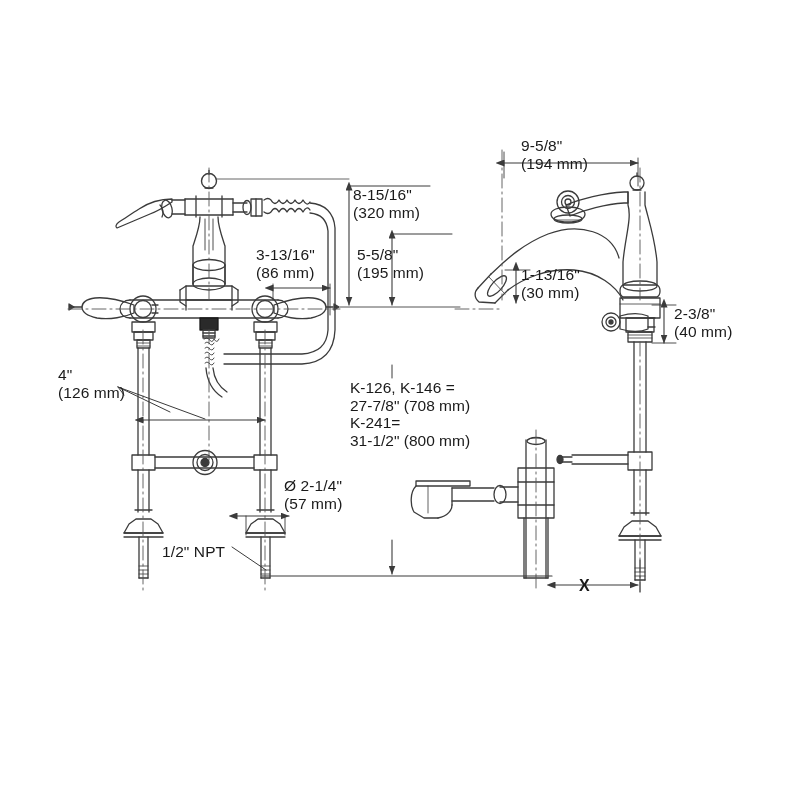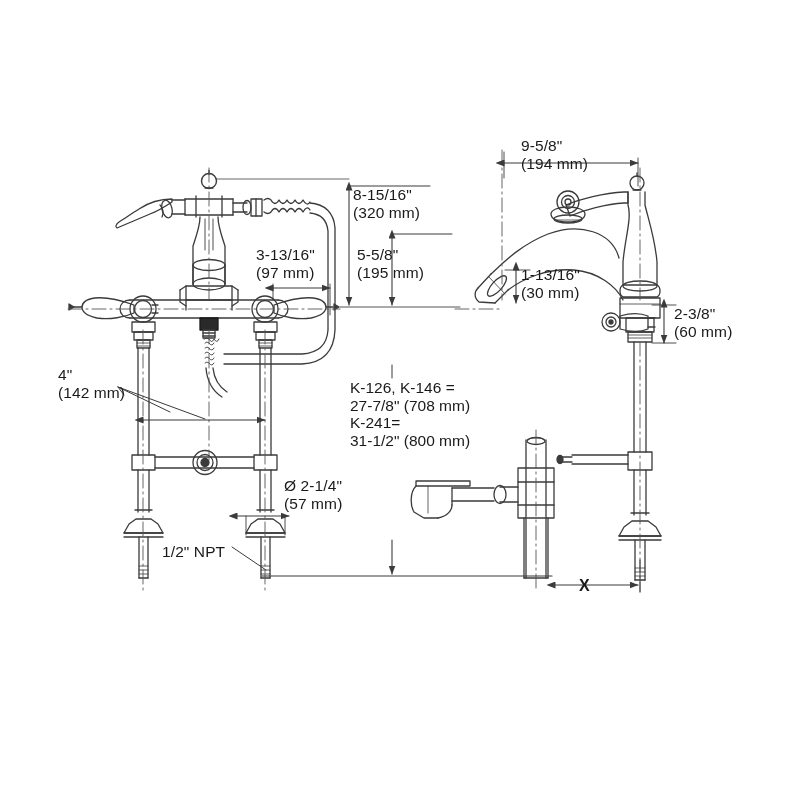--- a/index.html
+++ b/index.html
@@ -338,33 +338,33 @@
     </g>
   </svg>
 
   <div class="dim-label two-line" style="left:353px; top:186px;"><span>8-15/16"</span>
 <span>(320 mm)</span></div>
 
   <div class="dim-label two-line" style="left:357px; top:246px;"><span>5-5/8"</span>
 <span>(195 mm)</span></div>
 
   <div class="dim-label two-line" style="left:256px; top:246px;"><span>3-13/16"</span>
-<span>(97 mm)</span></div>
+<span>(86 mm)</span></div>
 
   <div class="dim-label two-line" style="left:521px; top:137px;"><span>9-5/8"</span>
 <span>(194 mm)</span></div>
 
   <div class="dim-label two-line" style="left:521px; top:266px;"><span>1-13/16"</span>
 <span>(30 mm)</span></div>
 
   <div class="dim-label two-line" style="left:674px; top:305px;"><span>2-3/8"</span>
-<span>(60 mm)</span></div>
+<span>(40 mm)</span></div>
 
   <div class="dim-label two-line" style="left:58px; top:366px;"><span>4"</span>
-<span>(142 mm)</span></div>
+<span>(126 mm)</span></div>
 
   <div class="dim-label two-line" style="left:284px; top:477px;"><span>Ø 2-1/4"</span>
 <span>(57 mm)</span></div>
 
   <div class="dim-label" style="left:162px; top:543px;">1/2" NPT</div>
 
   <div class="dim-label" style="left:579px; top:577px; font-weight:bold; font-size:16px;">X</div>
 
   <div class="note-block" style="left:350px; top:379px;"><span>K-126, K-146 =</span>
 <span>27-7/8" (708 mm)</span>

